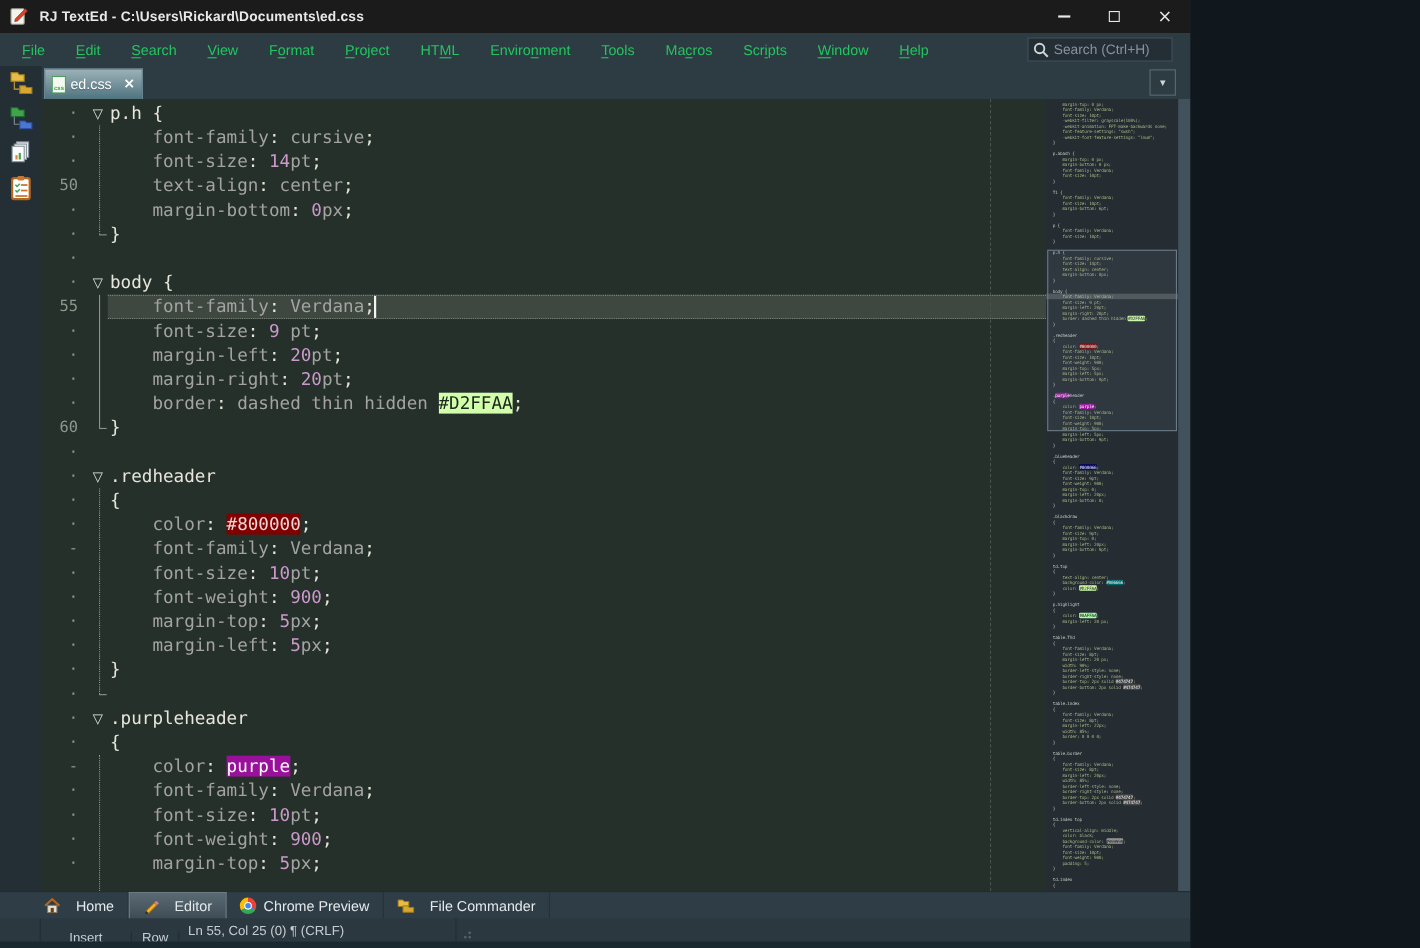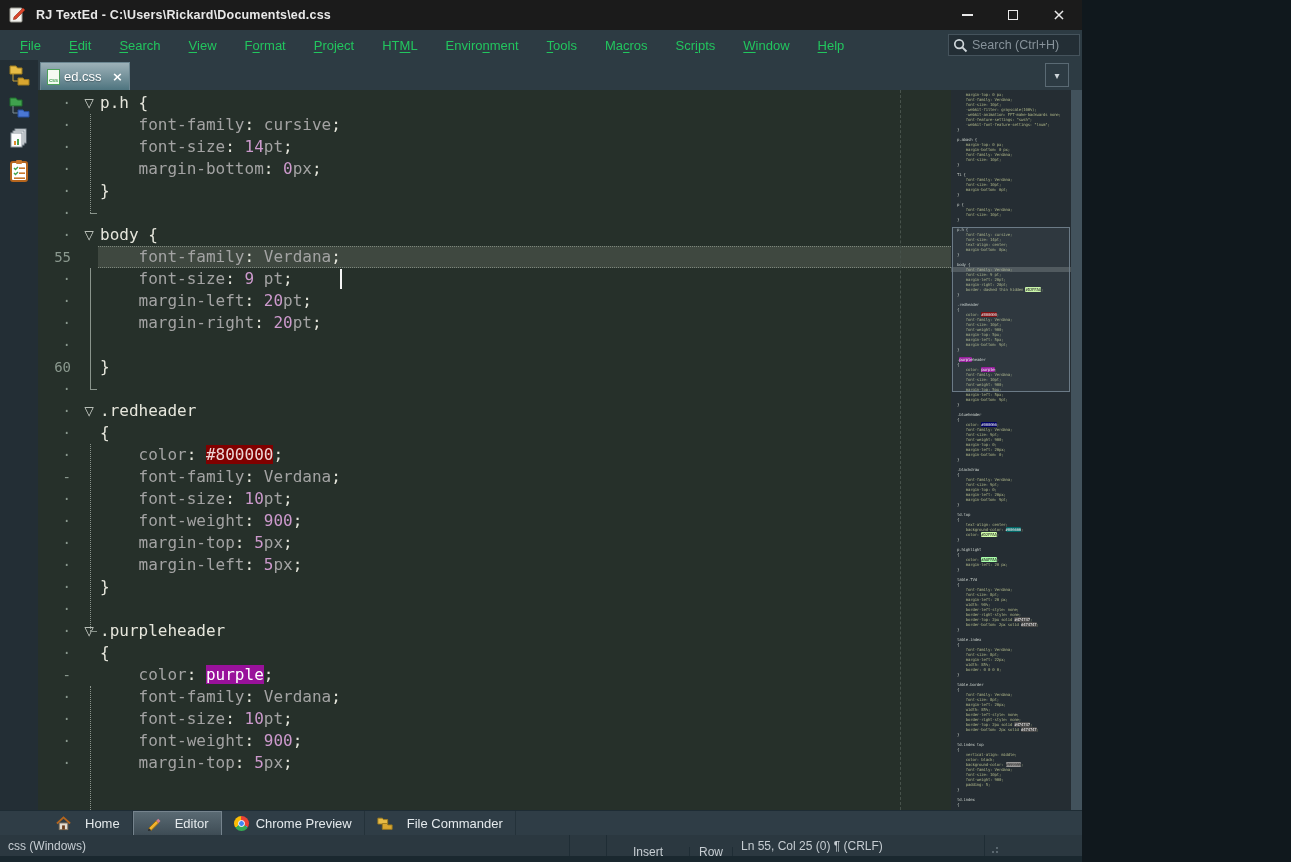--- a/index.html
+++ b/index.html
@@ -14,21 +14,21 @@
   .win-controls { margin-left:auto; display:flex; height:30px; }
   .win-btn { width:46px; height:30px; display:flex; align-items:center; justify-content:center; color:#e8e8e8; cursor:default; }
   .glyph-min { width:11px; height:2px; background:#e8e8e8; }
   .glyph-max { width:10px; height:10px; border:1.5px solid #e8e8e8; }
   .glyph-close { font-size:16px; line-height:1; font-family:"DejaVu Sans", sans-serif; }
 
   
   .menubar { height:30px; flex:0 0 30px; background:#2d3b43; display:flex; align-items:center; padding-left:6px; }
   .menu-item { color:#22c55e; font-size:13px; padding:5px 14px; cursor:default; }
   .mnemonic { text-decoration:underline; text-underline-offset:2px; }
-  .searchbox { margin-left:auto; margin-right:2px; width:132px; height:22px; background:#232e35;
+  .searchbox { margin-left:auto; margin-right:16px; width:132px; height:22px; background:#232e35;
                border:1px solid #45535c; display:flex; align-items:center; padding:0 4px; }
   .searchbox svg { flex:0 0 auto; margin-right:4px; }
   .searchbox input { flex:1; min-width:0; background:transparent; border:none; outline:none;
                      color:#cfd6da; font-size:12.5px; font-family:"Liberation Sans",sans-serif; }
   .searchbox input::placeholder { color:#87929a; }
 
   
   .mid { flex:1; display:flex; min-height:0; }
   .side-toolbar { flex:0 0 38px; background:#232e35; display:flex; flex-direction:column; align-items:center; padding-top:2px; }
   .side-btn { width:30px; height:30px; display:flex; align-items:center; justify-content:center; margin-bottom:2px; cursor:default; }
@@ -73,21 +73,21 @@
   .mline { height:5px; font-family:"DejaVu Sans Mono",monospace; font-size:4px; line-height:5px;
            white-space:pre; letter-spacing:-.2px; color:#aab285; }
   .mline.msel { color:#c2c9c4; }
   .mchip { border-radius:1px; }
   .mviewport { position:absolute; left:1px; right:1px; border:1px solid #6b7a86; background:rgba(140,160,175,.10); z-index:2; }
   .mcurline { position:absolute; left:0; right:0; height:5px; background:rgba(190,200,190,.25); z-index:1; }
   .right-strip { flex:0 0 11px; background:#42525c; }
 
   
   .bottom-tabs { height:25px; flex:0 0 25px; background:#2f3d46; border-top:1px solid #1e2c34;
-                 display:flex; align-items:stretch; padding-left:44px; }
+                 display:flex; align-items:stretch; padding-left:28px; }
   .btab { display:flex; align-items:center; padding:0 12px; color:#e4e9ec; font-size:13px;
           border-right:1px solid #24323a; cursor:default; }
   .btab svg, .btab .cicon { margin-right:7px; }
   .btab.active { background:linear-gradient(#5a6a73,#3e4c55); border:1px solid #75838d; border-bottom:none; }
   .chrome-circle { width:15px; height:15px; border-radius:50%;
      background:conic-gradient(#ea4335 0 33%, #4285f4 0 34%, #34a853 0 66%, #fbbc05 0 100%); position:relative; }
   .chrome-circle::after { content:""; position:absolute; left:4px; top:4px; width:7px; height:7px;
      border-radius:50%; background:#4285f4; border:1.5px solid #fff; box-sizing:border-box; }
 
   
@@ -212,20 +212,25 @@
                 <span class="g">·</span>
                 <span class="fold"></span>
                 <pre><span class="tk-t">    </span><span class="tk-y">font-family</span><span class="tk-t">: </span><span class="tk-y">cursive</span><span class="tk-t">;</span></pre>
               </div>
               <div class="row">
                 <span class="g">·</span>
                 <span class="fold"></span>
                 <pre><span class="tk-t">    </span><span class="tk-y">font-size</span><span class="tk-t">: </span><span class="tk-n">14</span><span class="tk-y">pt</span><span class="tk-t">;</span></pre>
               </div>
               <div class="row">
+                <span class="g">50</span>
+                <span class="fold"></span>
+                <pre><span class="tk-t">    </span><span class="tk-y">text-align</span><span class="tk-t">: </span><span class="tk-y">center</span><span class="tk-t">;</span></pre>
+              </div>
+              <div class="row">
                 <span class="g">·</span>
                 <span class="fold"></span>
                 <pre><span class="tk-t">    </span><span class="tk-y">margin-bottom</span><span class="tk-t">: </span><span class="tk-n">0</span><span class="tk-y">px</span><span class="tk-t">;</span></pre>
               </div>
               <div class="row">
                 <span class="g">·</span>
                 <span class="fold"></span>
                 <pre><span class="tk-t">}</span></pre>
               </div>
               <div class="row">
@@ -254,20 +259,21 @@
                 <pre><span class="tk-t">    </span><span class="tk-y">margin-left</span><span class="tk-t">: </span><span class="tk-n">20</span><span class="tk-y">pt</span><span class="tk-t">;</span></pre>
               </div>
               <div class="row">
                 <span class="g">·</span>
                 <span class="fold"></span>
                 <pre><span class="tk-t">    </span><span class="tk-y">margin-right</span><span class="tk-t">: </span><span class="tk-n">20</span><span class="tk-y">pt</span><span class="tk-t">;</span></pre>
               </div>
               <div class="row">
                 <span class="g">·</span>
                 <span class="fold"></span>
+                <pre><span class="tk-t">    </span><span class="tk-y">border</span><span class="tk-t">: </span><span class="tk-y">dashed thin hidden</span><span class="tk-t"> </span><span class="tk-g1">#D2FFAA</span><span class="tk-t">;</span></pre>
               </div>
               <div class="row">
                 <span class="g">60</span>
                 <span class="fold"></span>
                 <pre><span class="tk-t">}</span></pre>
               </div>
               <div class="row">
                 <span class="g">·</span>
                 <span class="fold"></span>
                 <pre></pre>
@@ -552,23 +558,20 @@
           <svg width="16" height="15" viewBox="0 0 18 16">
             <path d="M1 2h5l1.2 1.6H12v5H1z" fill="#e7bb45" stroke="#9c7a1e"></path>
             <path d="M6 8h5l1.2 1.6H17v5H6z" fill="#d9a62f" stroke="#9c7a1e"></path>
           </svg>
         </span>
         <span>File Commander</span>
       </div>
     </div>
 
   <div class="statusbar" id="statusbar">
-      <div class="sseg left" style="width: 570px;">
-        <span>css (Windows)</span>
-      </div>
       <div class="sseg left" style="width: 37px;">
         <span></span>
       </div>
       <div class="sseg center" style="width: 83px;">
         <span>Insert</span>
       </div>
       <div class="sseg center" style="width: 43px;">
         <span>Row</span>
       </div>
       <div class="sseg left" style="width: 252px;">

